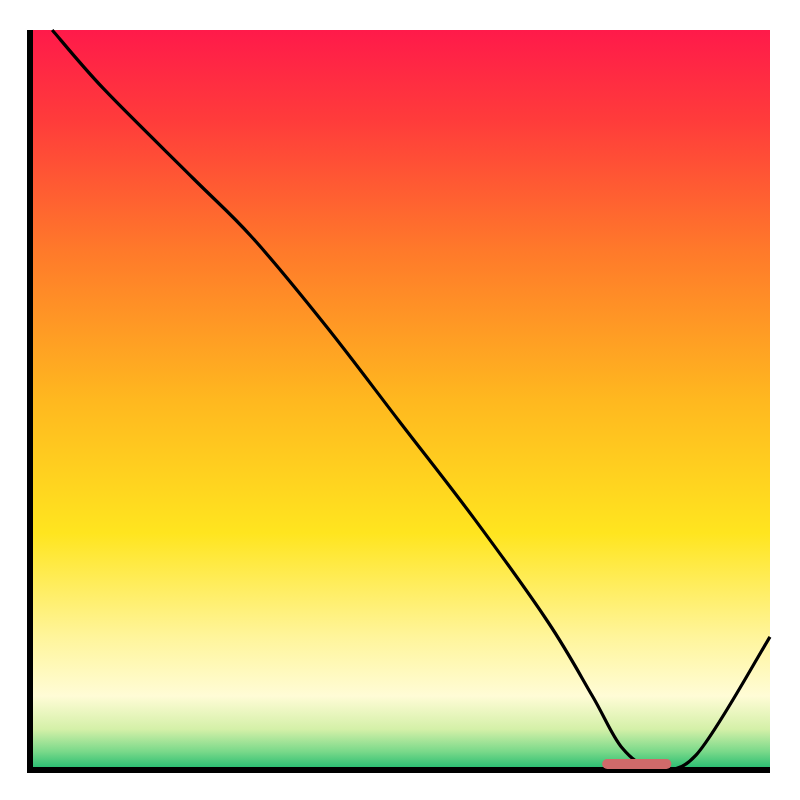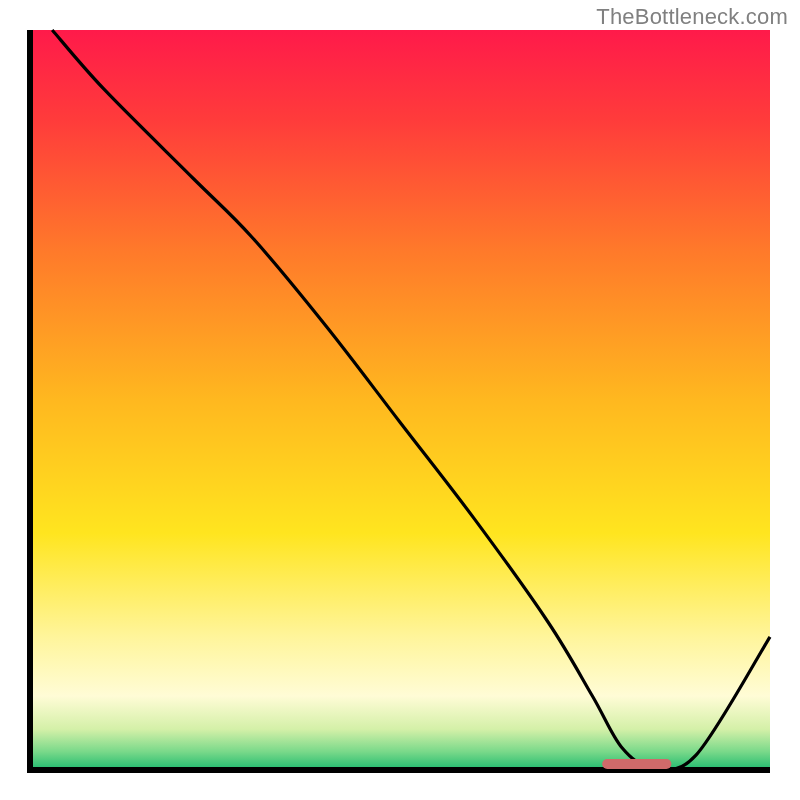--- a/index.html
+++ b/index.html
@@ -31,21 +31,20 @@
     left: 0;
     top: 0;
     width: 800px;
     height: 800px;
   }
 </style>
 </head>
 <body>
 
 <div class="container">
-  <div class="watermark">TheBottleneck.com</div>
   <svg class="chart" viewBox="0 0 800 800">
     <defs>
       <linearGradient id="bg-grad" x1="0" y1="0" x2="0" y2="1">
           <stop offset="0%" stop-color="#ff1a4a"></stop>
           <stop offset="12%" stop-color="#ff3b3b"></stop>
           <stop offset="30%" stop-color="#ff7a2a"></stop>
           <stop offset="50%" stop-color="#ffb81f"></stop>
           <stop offset="68%" stop-color="#ffe51f"></stop>
           <stop offset="82%" stop-color="#fff59b"></stop>
           <stop offset="90%" stop-color="#fffcd6"></stop>

